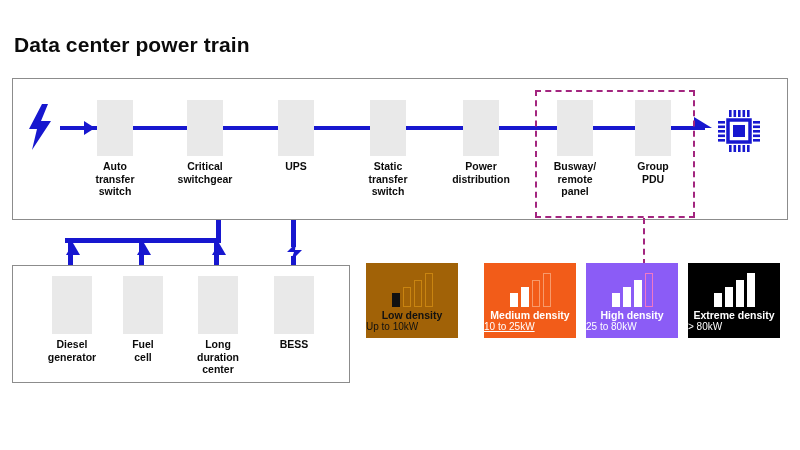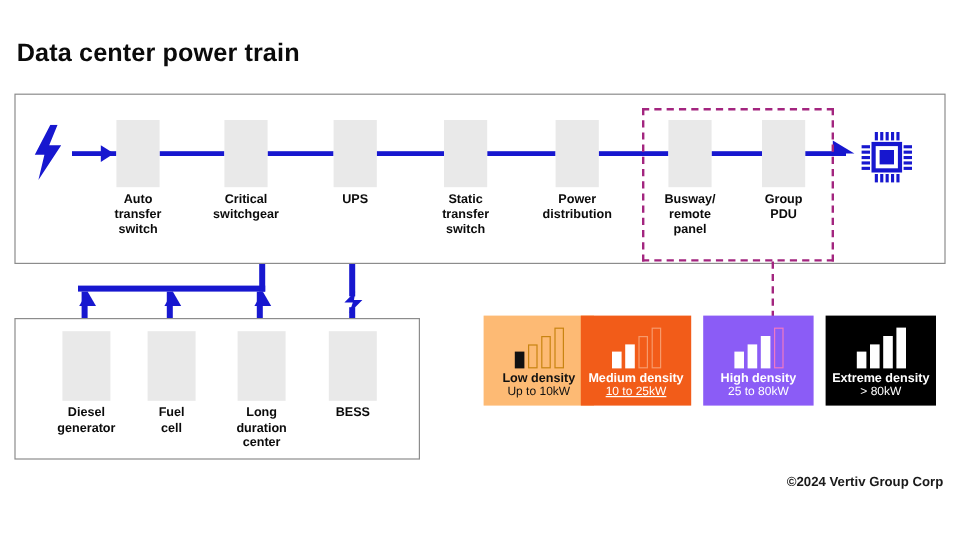--- a/index.html
+++ b/index.html
@@ -80,21 +80,21 @@
   .card .bars{
     position:absolute;left:0;right:0;top:8px;height:36px;
     display:flex;align-items:flex-end;justify-content:center;gap:3px;
   }
   .card .bar{width:8px;box-sizing:border-box;}
   .card .cname{
     position:absolute;left:0;right:0;top:46px;text-align:center;
     font-size:10.5px;font-weight:bold;line-height:12px;
   }
   .card .crange{
-    position:absolute;left:0;right:0;top:58px;text-align:center;
+    position:absolute;left:0;right:0;top:58px;text-align:left;
     font-size:10px;font-weight:400;line-height:12px;
   }
 
   
   .copyright{
     position:absolute;right:14px;top:396px;
     font-size:11px;font-weight:bold;color:#1a1a1a;
   }
 </style>
 </head>
@@ -240,21 +240,21 @@
         <div>duration</div>
         <div>center</div>
       </div>
       <div class="bnode" style="left: 274px;"></div>
       <div class="bnode-label" style="left: 251px;">
         <div>BESS</div>
       </div>
     </div>
 
   <div id="card-layer">
-      <div class="card" style="left: 366px; background: #fdba74; margin-left: 37px;">
+      <div class="card" style="left: 366px; background: #a16207;">
         <div class="bars">
           <div class="bar" style="height: 14px; background: rgb(17, 17, 17);"></div>
           <div class="bar" style="height: 20px; background: transparent; border: 1.6px solid rgb(201, 132, 17);"></div>
           <div class="bar" style="height: 27px; background: transparent; border: 1.6px solid rgb(201, 132, 17);"></div>
           <div class="bar" style="height: 34px; background: transparent; border: 1.6px solid rgb(201, 132, 17);"></div>
         </div>
         <div class="cname" style="color: rgb(17, 17, 17);">Low density</div>
         <div class="crange" style="color: rgb(17, 17, 17);">Up to 10kW</div>
       </div>
       <div class="card" style="left: 484px; background: rgb(242, 92, 25);">
@@ -282,15 +282,14 @@
           <div class="bar" style="height: 14px; background: rgb(255, 255, 255);"></div>
           <div class="bar" style="height: 20px; background: rgb(255, 255, 255);"></div>
           <div class="bar" style="height: 27px; background: rgb(255, 255, 255);"></div>
           <div class="bar" style="height: 34px; background: rgb(255, 255, 255);"></div>
         </div>
         <div class="cname" style="color: rgb(255, 255, 255);">Extreme density</div>
         <div class="crange" style="color: rgb(255, 255, 255);">&gt; 80kW</div>
       </div>
     </div>
 
-  <div class="copyright">©2024 Vertiv Group Corp</div>
 
 </div>
 
 </body></html>

